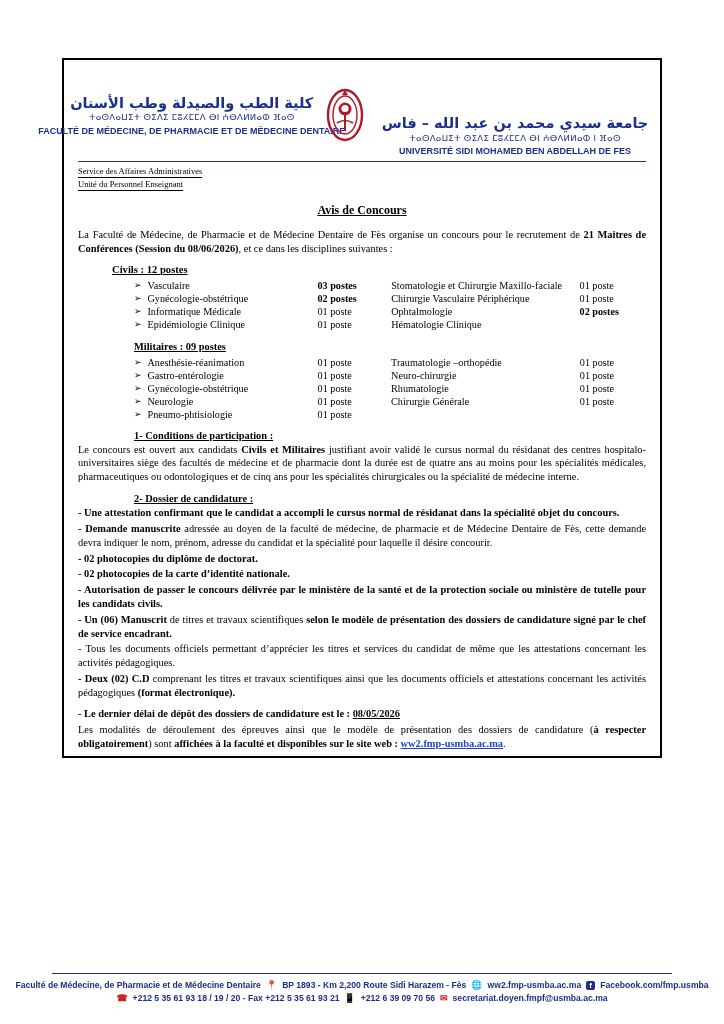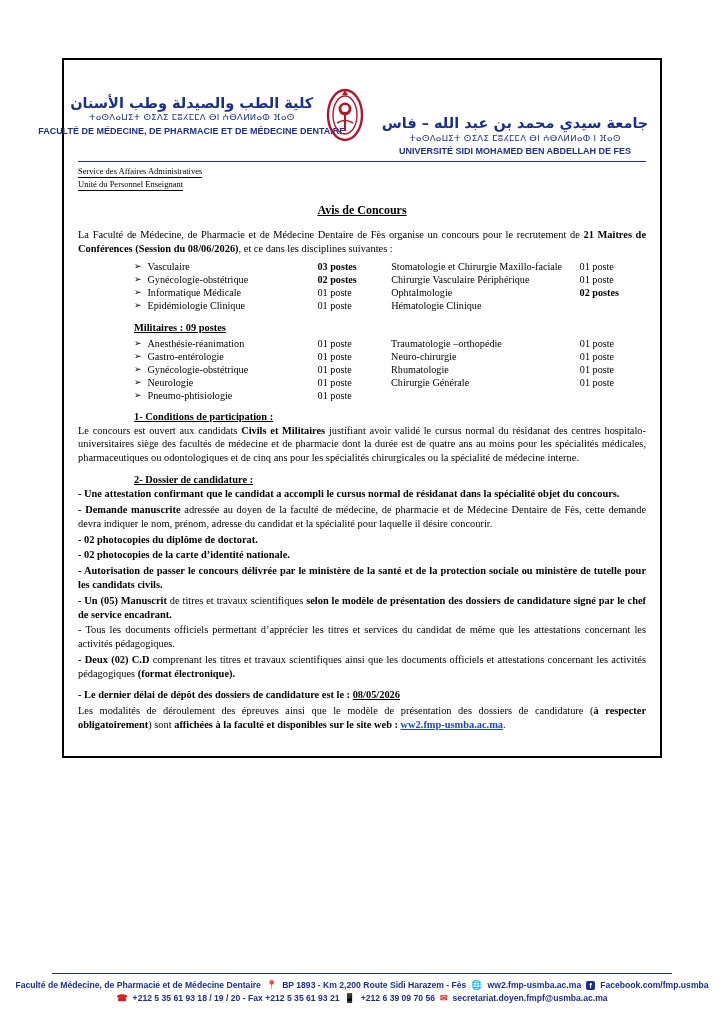--- a/index.html
+++ b/index.html
@@ -224,20 +224,21 @@
       <div>Service des Affaires Administratives</div><br>
       <div class="l2">Unité du Personnel Enseignant</div>
     </div>
 
     <div class="doc-title">Avis de Concours</div>
 
     <p class="para">
       <span>La Faculté de Médecine, de Pharmacie et de Médecine Dentaire de Fès organise un concours pour le recrutement de </span><b>21 Maitres de Conférences (Session du 08/06/2026)</b><span>, et ce dans les disciplines suivantes :</span>
     </p>
 
+    <div class="section-head">Civils : 12 postes</div>
     <table class="spec">
       <tbody>
           <tr>
         <td class="bullet">➢</td>
         <td class="name1">Vasculaire</td>
         <td class="cnt1"><b>03 postes</b></td>
         <td class="name2">Stomatologie et Chirurgie Maxillo-faciale</td>
         <td class="cnt2">01 poste</td>
       </tr>
       <tr>
@@ -321,21 +322,21 @@
     <p class="bullet-line">
       <b>- 02 photocopies du diplôme de doctorat.</b><span></span>
     </p>
     <p class="bullet-line">
       <b>- 02 photocopies de la carte d’identité nationale.</b><span></span>
     </p>
     <p class="bullet-line">
       <b>- Autorisation de passer le concours délivrée par le ministère de la santé et de la protection sociale ou ministère de tutelle pour les candidats civils.</b><span></span>
     </p>
     <p class="bullet-line">
-      <b>- Un (05) Manuscrit</b><span> de titres et travaux scientifiques </span><b>selon le modèle de présentation des dossiers de candidature signé par le chef de service encadrant.</b>
+      <b>- Un (06) Manuscrit</b><span> de titres et travaux scientifiques </span><b>selon le modèle de présentation des dossiers de candidature signé par le chef de service encadrant.</b>
     </p>
     <p class="bullet-line">
       <span>- Tous les documents officiels permettant d’apprécier les titres et services du candidat de même que les attestations concernant les activités pédagogiques.</span>
     </p>
     <p class="bullet-line">
       <b>- Deux (02) C.D</b><span> comprenant les titres et travaux scientifiques ainsi que les documents officiels et attestations concernant les activités pédagogiques </span><b>(format électronique).</b>
     </p>
 
     <p class="deadline">
       <span>- Le dernier délai de dépôt des dossiers de candidature est le : </span><u>08/05/2026</u>

